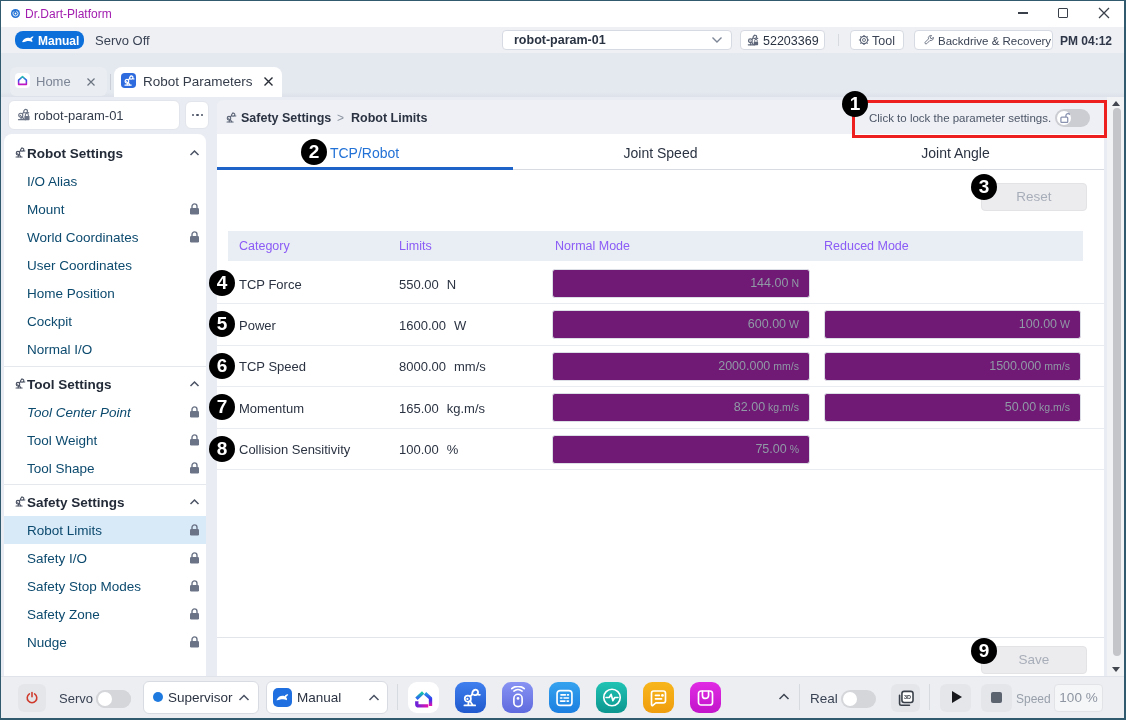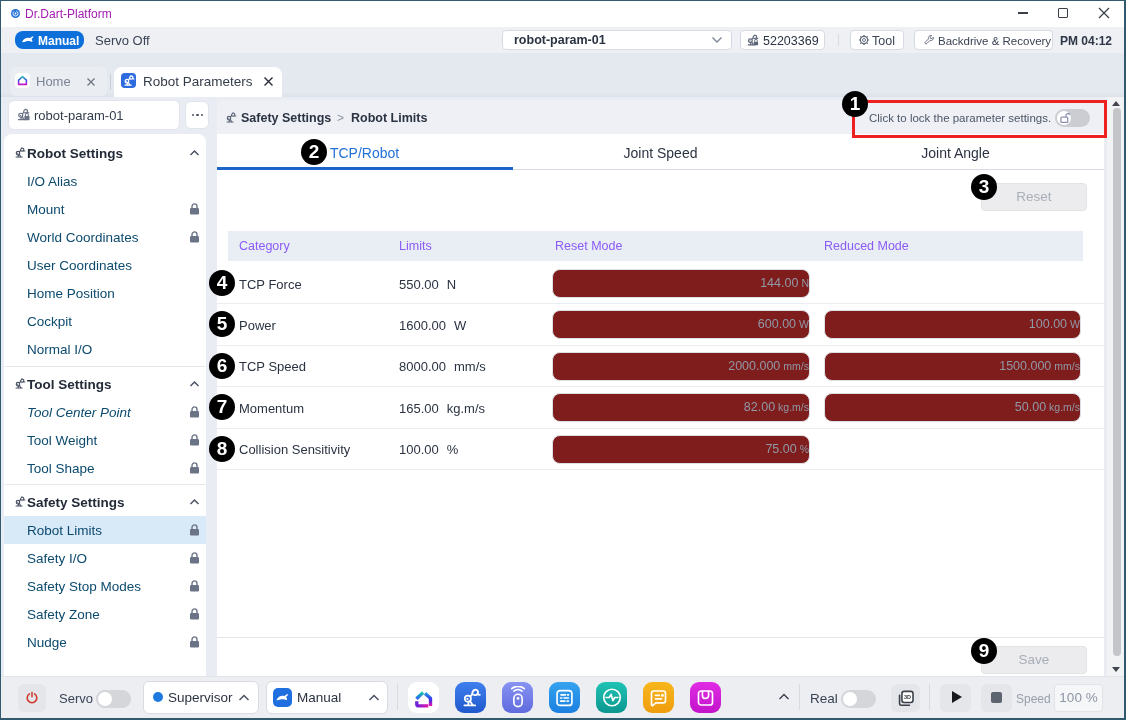--- a/index.html
+++ b/index.html
@@ -41,21 +41,21 @@
 #tab-underline-blue { position:absolute; left:0; top:33px; width:296px; height:3px; background:#1e63c8; }
 .gbtn { position:absolute; left:764px; width:106px; height:28px; background:#ececee; border:1px solid #e3e3e6; border-radius:4px; text-align:center; line-height:26px; font-size:13.5px; color:#a8aeb9; }
 
 #thead { position:absolute; left:11px; top:97px; width:855px; height:30px; background:#e9edf4; }
 .th { position:absolute; top:8px; font-size:12.5px; color:#8b5cf6; }
 .row { position:absolute; left:11px; width:855px; height:41.4px; }
 .row .sep { position:absolute; left:-11px; bottom:0; width:887px; height:1px; background:#e9ecf0; }
 .row .lbl { position:absolute; left:11px; top:50%; transform:translateY(-50%); font-size:13px; color:#2b3342; }
 .row .lim { position:absolute; left:171px; top:50%; transform:translateY(-50%); font-size:13px; color:#2b3342; }
 .row .lim .u { margin-left:8px; }
-.inp { position:absolute; top:6px; height:29px; background:#7f1d1d; border:1px solid #dcdfe5; border-radius:8px; text-align:right; line-height:27px; color:#9099a6; font-size:12.5px; }
+.inp { position:absolute; top:6px; height:29px; background:#701a75; border:1px solid #dcdfe5; border-radius:3px; text-align:right; line-height:27px; color:#9099a6; font-size:12.5px; padding-right:10px; }
 .inp .u { font-size:10.5px; margin-left:3px; }
 .inp1 { left:324px; width:258px; }
 .inp2 { left:596px; width:257px; }
 #bot-sep { position:absolute; left:0; top:503px; width:887px; height:1px; background:#e2e5ea; }
 
 
 #redbox { position:absolute; left:852px; top:100px; width:255px; height:38px; border:3px solid #ee1f1f; z-index:5; }
 .ncirc { position:absolute; width:26px; height:26px; background:#000; border-radius:50%; color:#fff; font-weight:bold; font-size:19px; text-align:center; line-height:26px; z-index:6; font-family:"Liberation Sans",sans-serif; }
 
 
@@ -276,21 +276,21 @@
 <div id="content">
   <div class="tab-lbl" style="left:0;color:#2271d6;">TCP/Robot</div>
   <div class="tab-lbl" style="left:591px;">Joint Angle</div>
   <div class="tab-lbl" style="left:296px;">Joint Speed</div>
   <div id="tab-underline-gray"></div>
   <div id="tab-underline-blue"></div>
   <div class="gbtn" style="top:49px;">Reset</div>
   <div id="thead">
     <div class="th" style="left:11px;">Category</div>
     <div class="th" style="left:171px;">Limits</div>
-    <div class="th" style="left:327px;">Reset Mode</div>
+    <div class="th" style="left:327px;">Normal Mode</div>
     <div class="th" style="left:596px;">Reduced Mode</div>
   </div>
   <div class="row" style="top:129px;">
     <div class="lbl">TCP Force</div>
       <div class="lim">550.00<span class="u">N</span></div>
     <div class="inp inp1">144.00<span class="u">N</span></div>
     <div class="sep"></div>
   </div>
   <div class="row" style="top:170.4px;">
     <div class="lbl">Power</div>

